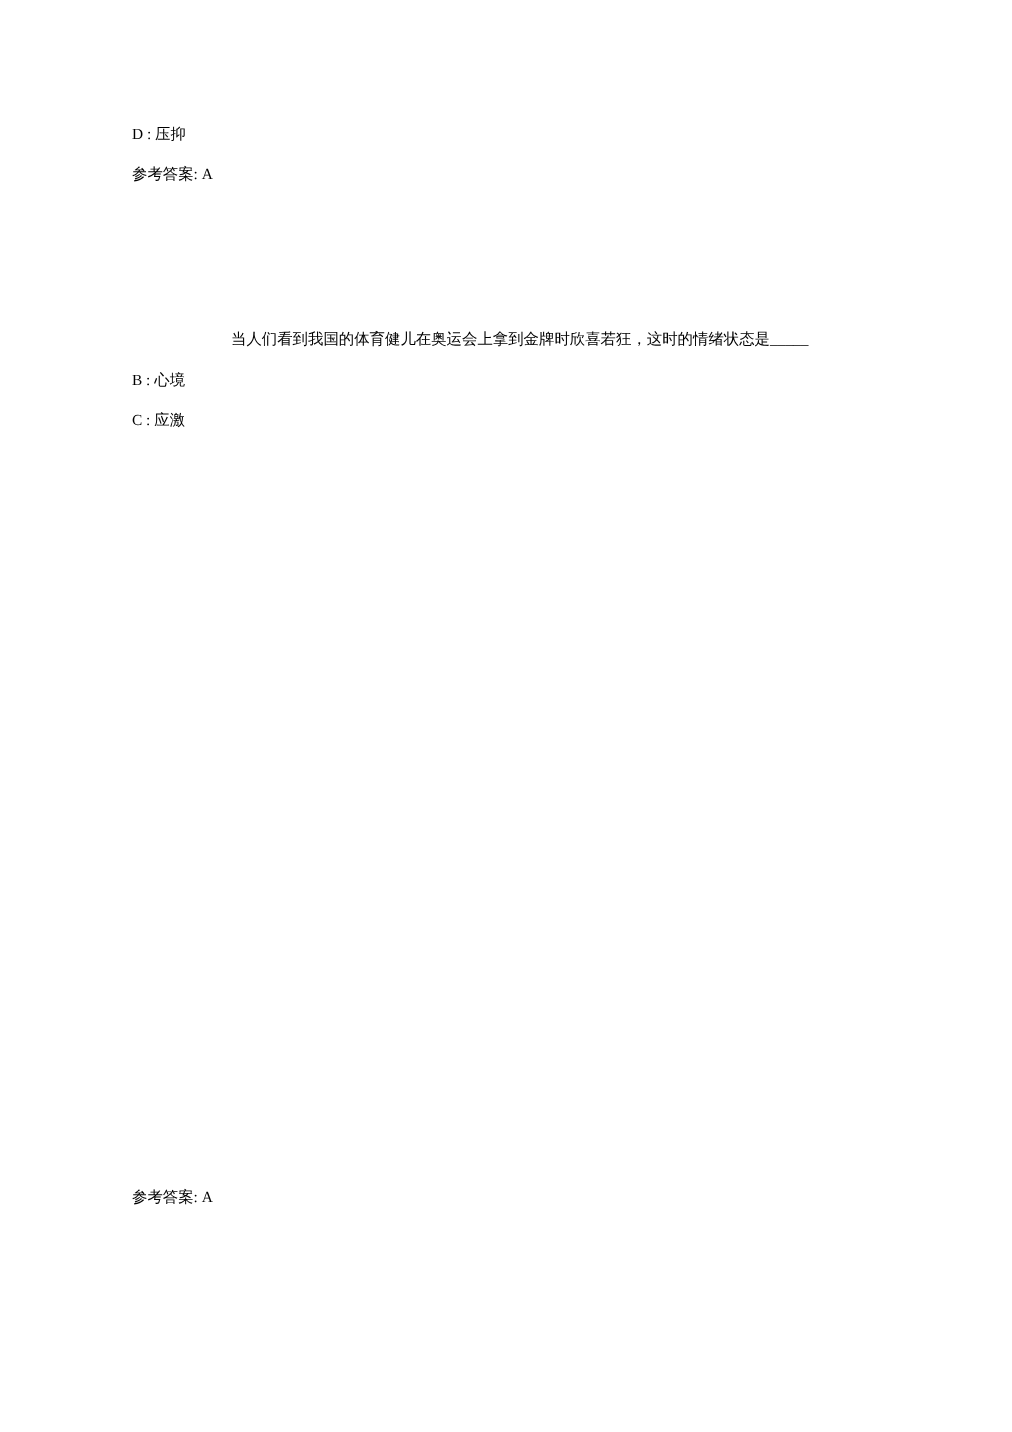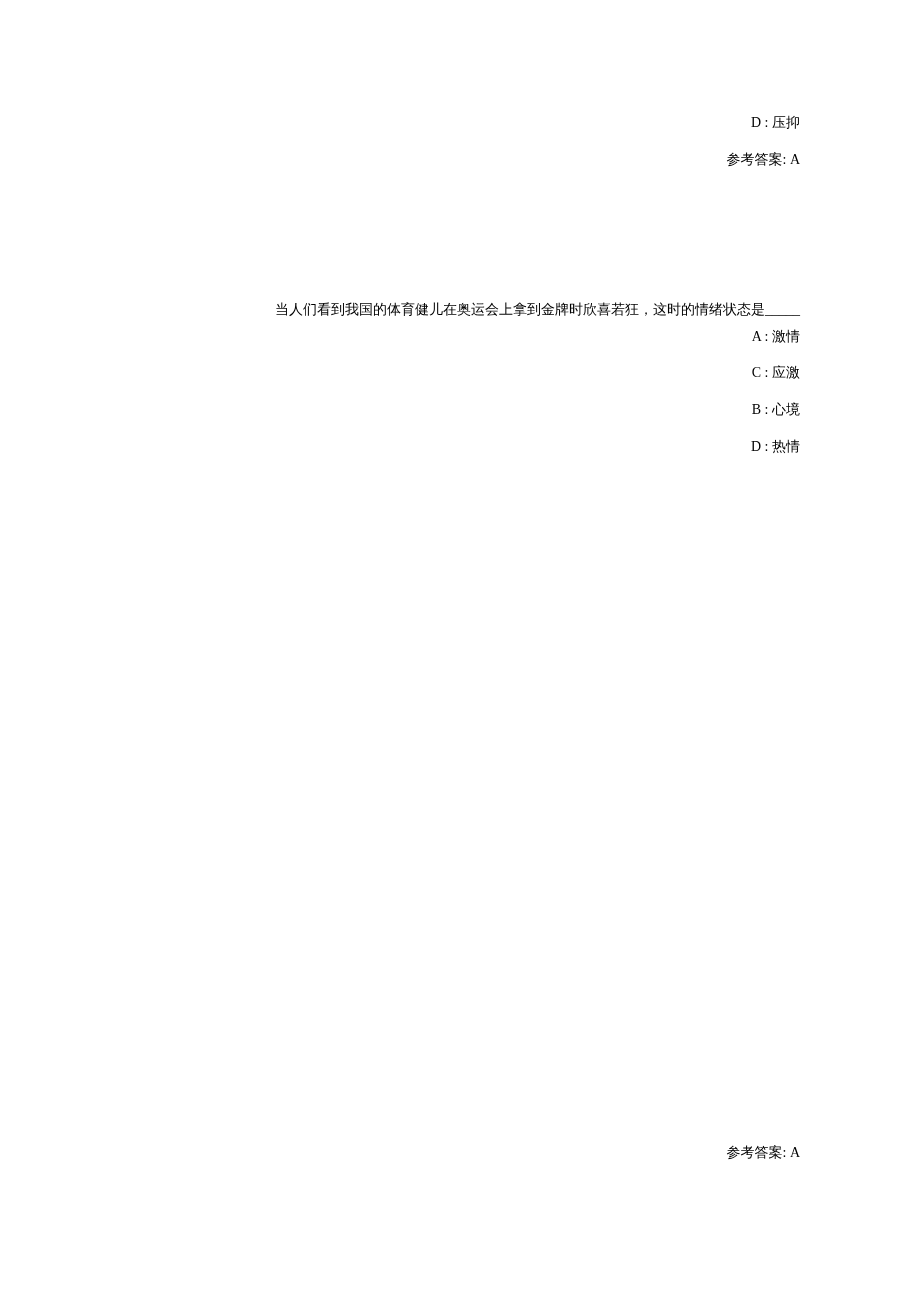--- a/index.html
+++ b/index.html
@@ -13,21 +13,20 @@
       background: #ffffff;
       font-family: "SimSun", "宋体", serif;
       font-size: 14px;
       line-height: 1.9;
       color: #000000;
       padding: 0;
       position: relative;
     }
     .content {
       padding: 110px 120px 0 120px;
-      text-align: right;
     }
     .line {
       margin-bottom: 10px;
     }
     .gap-small {
       height: 130px;
     }
     .gap-big {
       height: 670px;
     }
@@ -45,24 +44,22 @@
 <div class="content">
 
   <div class="line">D : 压抑</div>
 
   <div class="line">参考答案: A</div>
 
 
 
   <div class="gap-small"></div>
 
-  <div class="line" style="padding-left:90px; margin-top:-16px; margin-bottom:0;">当人们看到我国的体育健儿在奥运会上拿到金牌时欣喜若狂，这时的情绪状态是_____</div>
+  <div class="line" style="padding-left:90px; margin-top:-16px; margin-bottom:10px;">当人们看到我国的体育健儿在奥运会上拿到金牌时欣喜若狂，这时的情绪状态是_____</div>
 
-  <div class="line">A : 激情</div>
+  <div class="line">B : 心境</div>
   <div class="line">C : 应激</div>
-  <div class="line">B : 心境</div>
-  <div class="line">D : 热情</div>
 
   <div class="gap-big"></div>
 
   <div class="line">参考答案: A</div>
 
 </div>
 
 </body></html>

